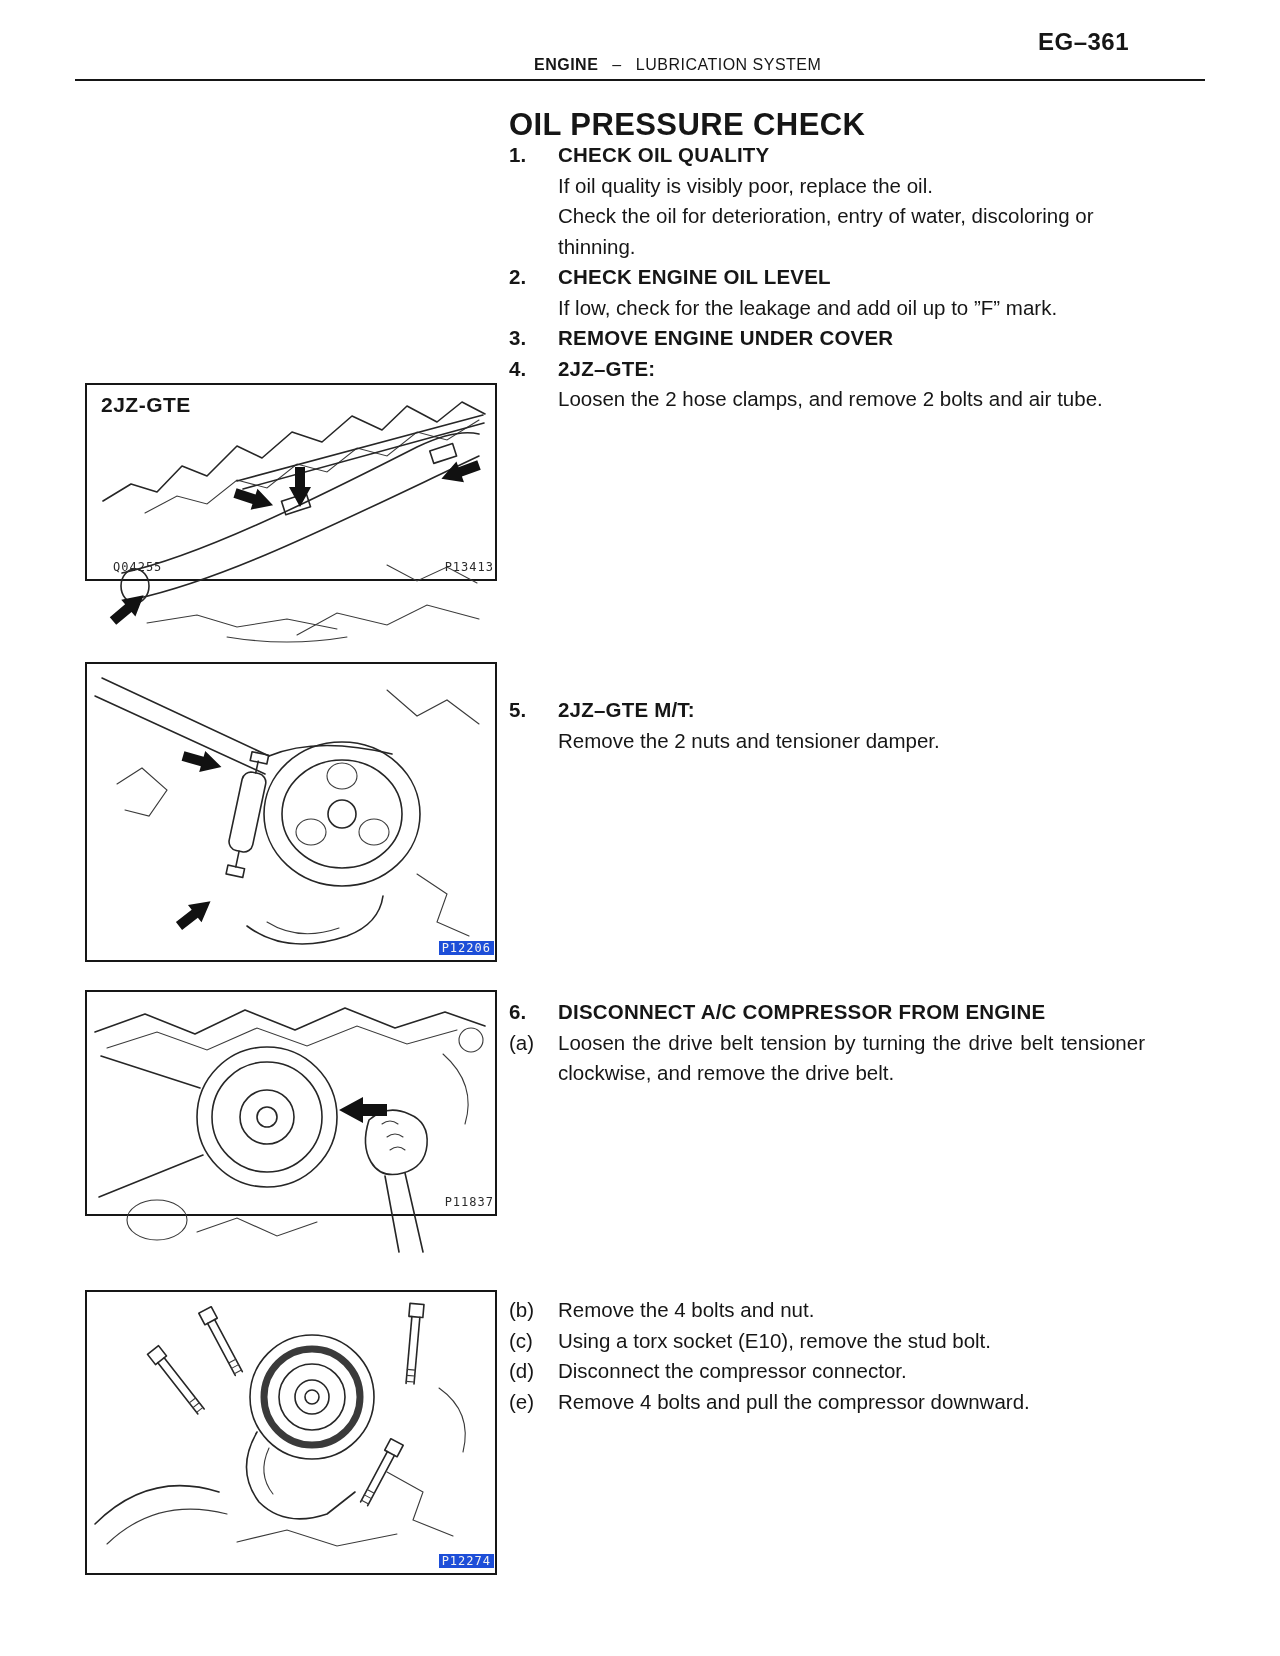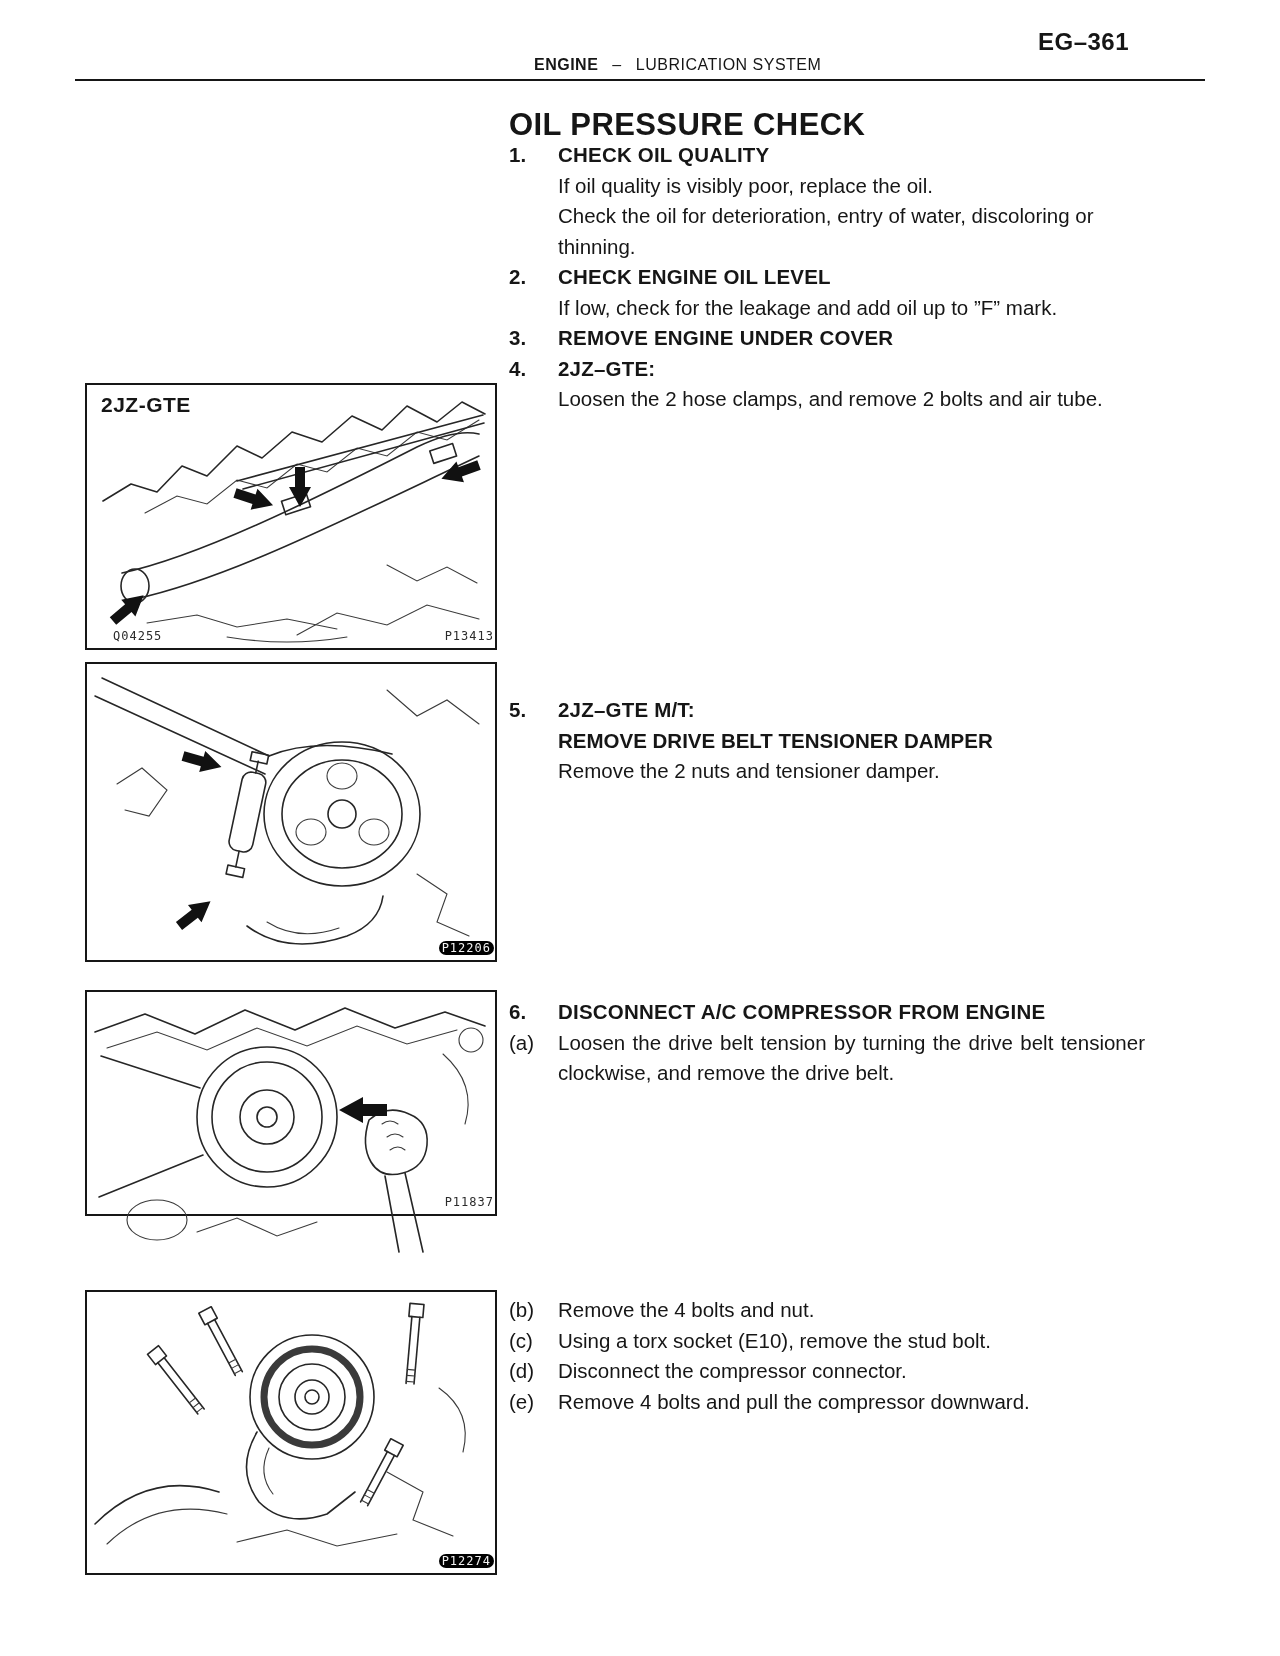--- a/index.html
+++ b/index.html
@@ -53,21 +53,21 @@
   .fig-label {
     position:absolute; top:8px; left:14px;
     font-size:21px; font-weight:bold; letter-spacing:.5px;
   }
   .fig-code {
     position:absolute; bottom:5px; font-size:12px; letter-spacing:1px;
     color:#2b2b2b; font-family:"DejaVu Sans Mono", monospace;
   }
   .fig-code.left  { left:10px;margin-left:16px; }
   .fig-code.right { right:1px; }
-  .fig-code.inv   { background:#000000; color:#f2f2f2; padding:0 3px;border-radius:7px; }
+  .fig-code.inv   { background:#1d4ed8; color:#f2f2f2; padding:0 3px; }
 
   .art { stroke:#262626; stroke-width:1.6; fill:none; stroke-linecap:round; stroke-linejoin:round; }
   .art2 { stroke:#3a3a3a; stroke-width:1.1; fill:none; stroke-linecap:round; }
   .arrow { fill:#111; stroke:none; }
 </style>
 </head>
 <body>
 
 <div class="page-number">EG–361</div>
 <div class="running-header">
@@ -101,21 +101,20 @@
     <span class="ht">2JZ–GTE:</span>
   </div>
   <div class="step-body">Loosen the 2 hose clamps, and remove 2 bolts and air tube.</div>
 </div>
 
 <div class="tblock" style="top:695px;">
   <div class="step-head">
     <span class="no">5.</span>
     <span class="ht">2JZ–GTE M/T:</span>
   </div>
-  <div class="step-body" style="font-weight:bold;">REMOVE DRIVE BELT TENSIONER DAMPER</div>
   <div class="step-body">Remove the 2 nuts and tensioner damper.</div>
 </div>
 
 <div class="tblock" style="top:997px;">
   <div class="step-head">
     <span class="no">6.</span>
     <span class="ht">DISCONNECT A/C COMPRESSOR FROM ENGINE</span>
   </div>
   <div class="substep">
     <span class="lt">(a)</span>
@@ -135,21 +134,21 @@
   <div class="substep">
     <span class="lt">(d)</span>
     <span class="st">Disconnect the compressor connector.</span>
   </div>
   <div class="substep">
     <span class="lt">(e)</span>
     <span class="st">Remove 4 bolts and pull the compressor downward.</span>
   </div>
 </div>
 
-<div class="figure" style="top:383px; height:267px;">
+<div class="figure" style="top:383px; height:198px;">
   <svg width="407" height="260" viewBox="0 0 407 260">
 
     <polyline class="art" points="16,116 44,99 70,107 95,81 120,91 150,61 175,73 205,47 235,57 265,31 295,45 320,21 350,37 375,17 398,29"></polyline>
     <polyline class="art2" points="58,128 90,111 120,119 150,95 180,103 210,79 240,87 270,63 300,71 330,47 360,55 392,35"></polyline>
 
     <line class="art" x1="150" y1="96" x2="396" y2="30"></line>
     <line class="art" x1="156" y1="104" x2="397" y2="38"></line>
 
     <path class="art" d="M35,188 C110,172 220,118 330,62 C355,50 375,45 392,49"></path>
     <path class="art" d="M48,214 C140,194 250,138 392,71"></path>

